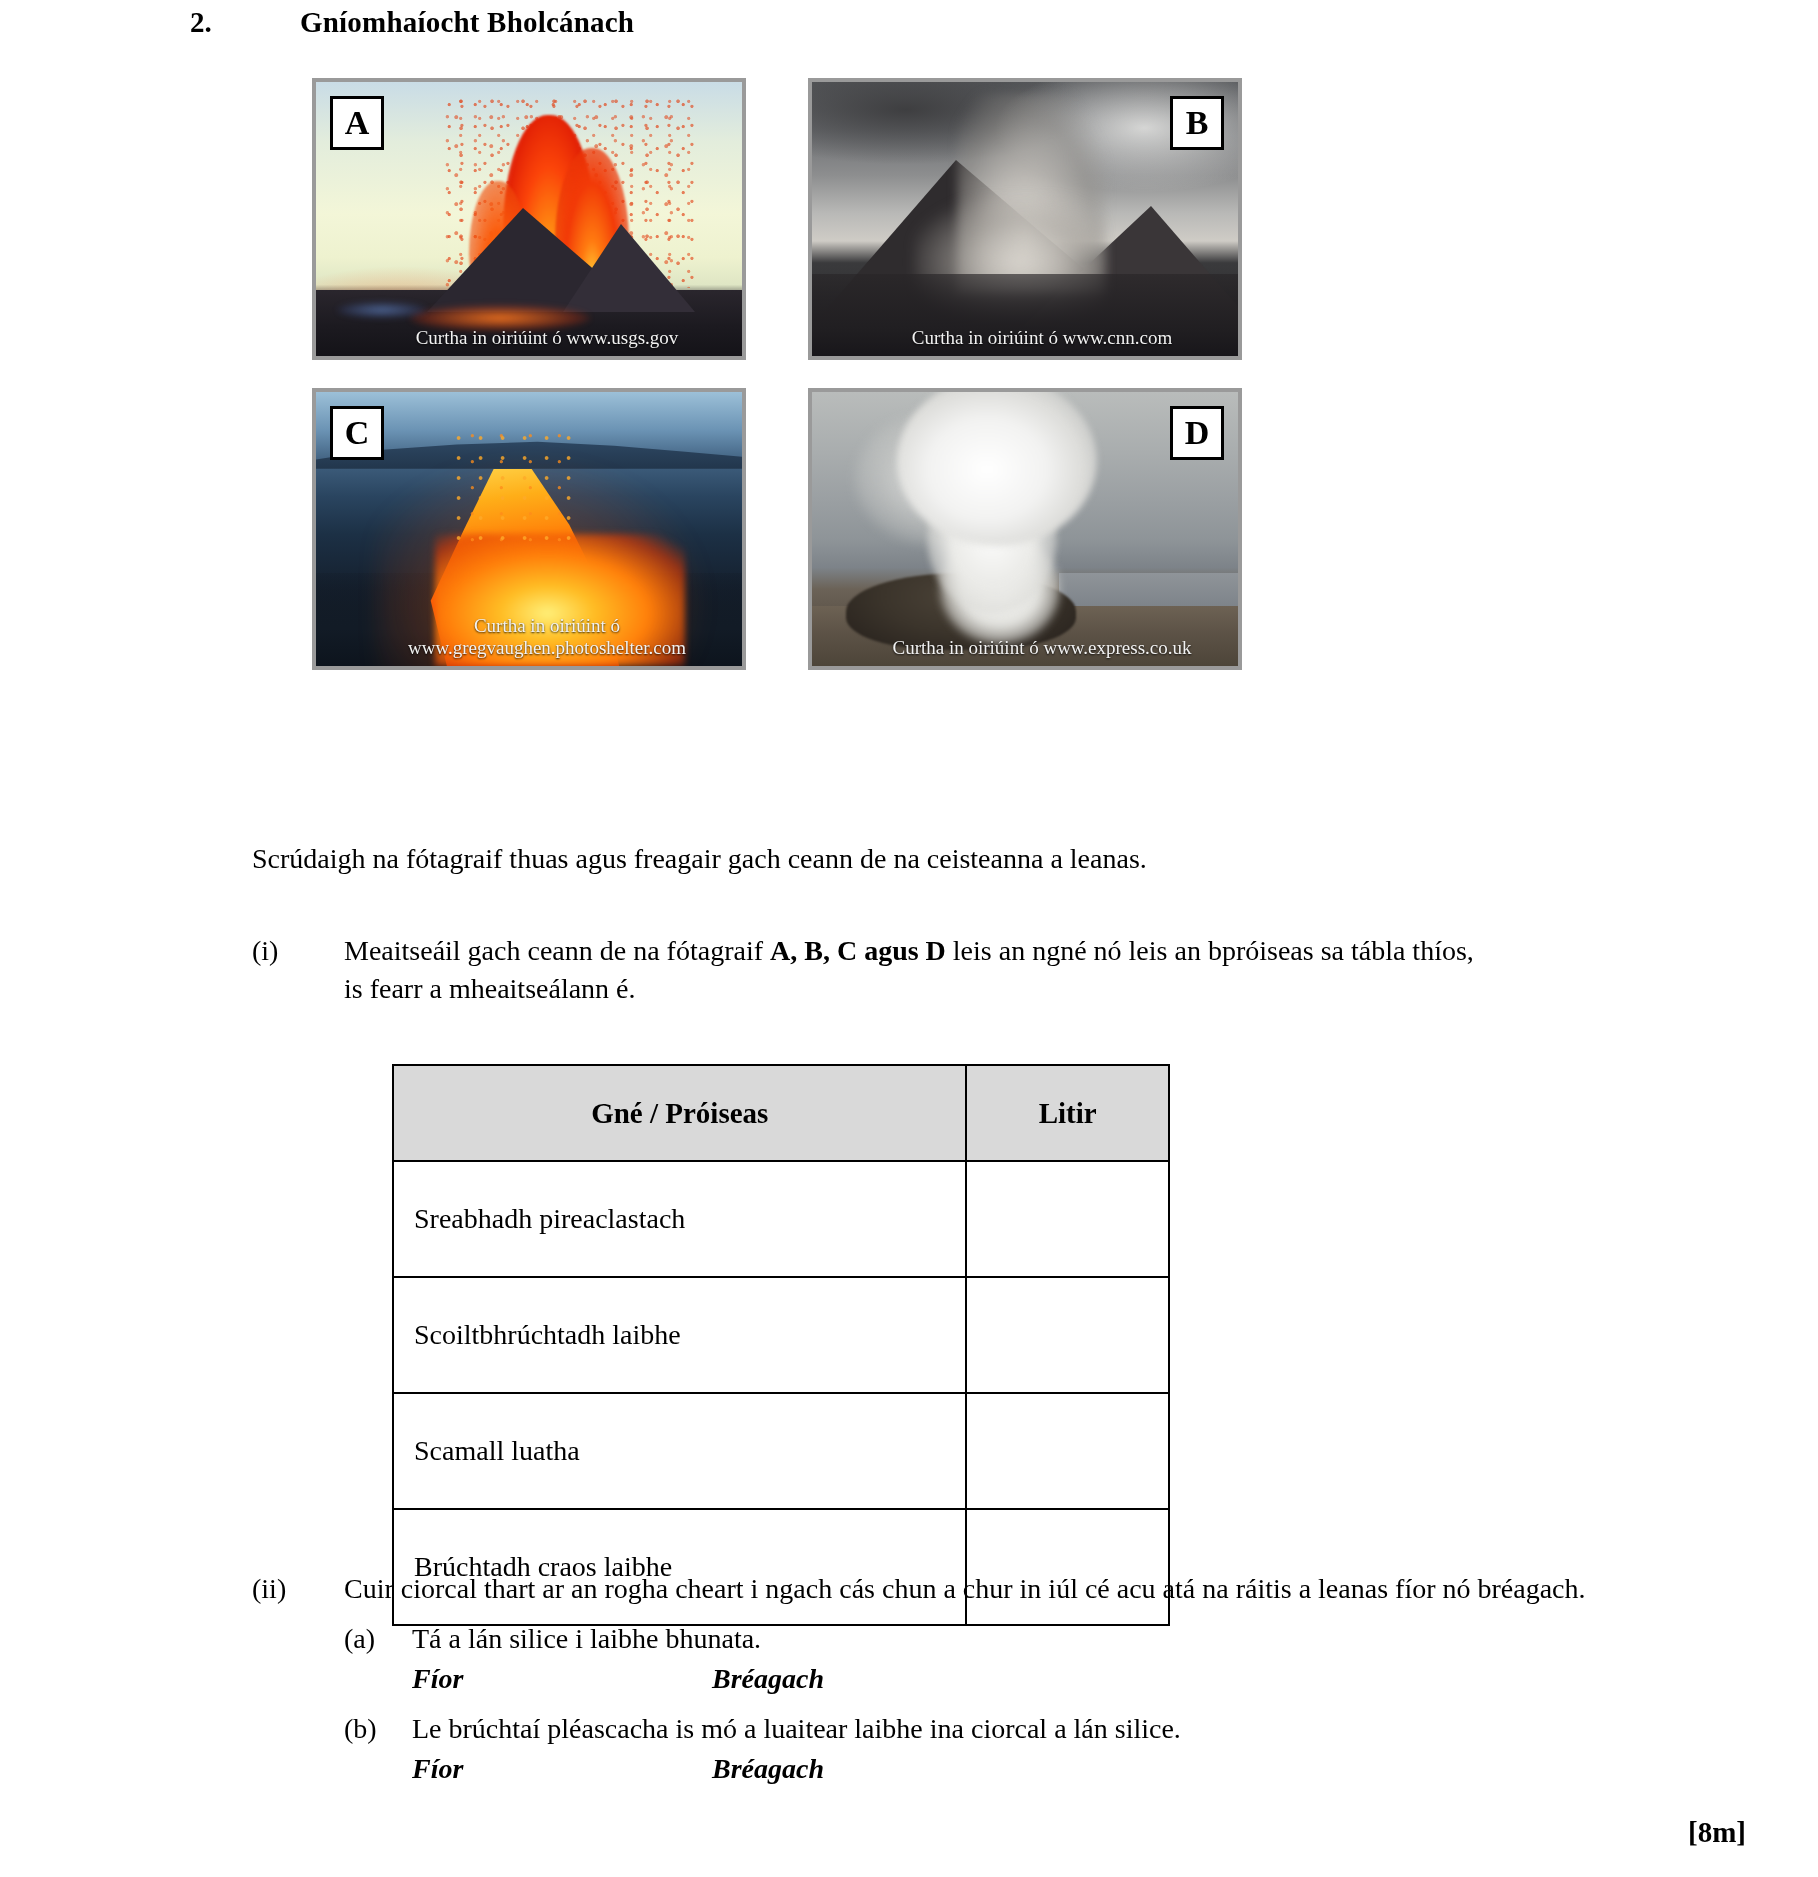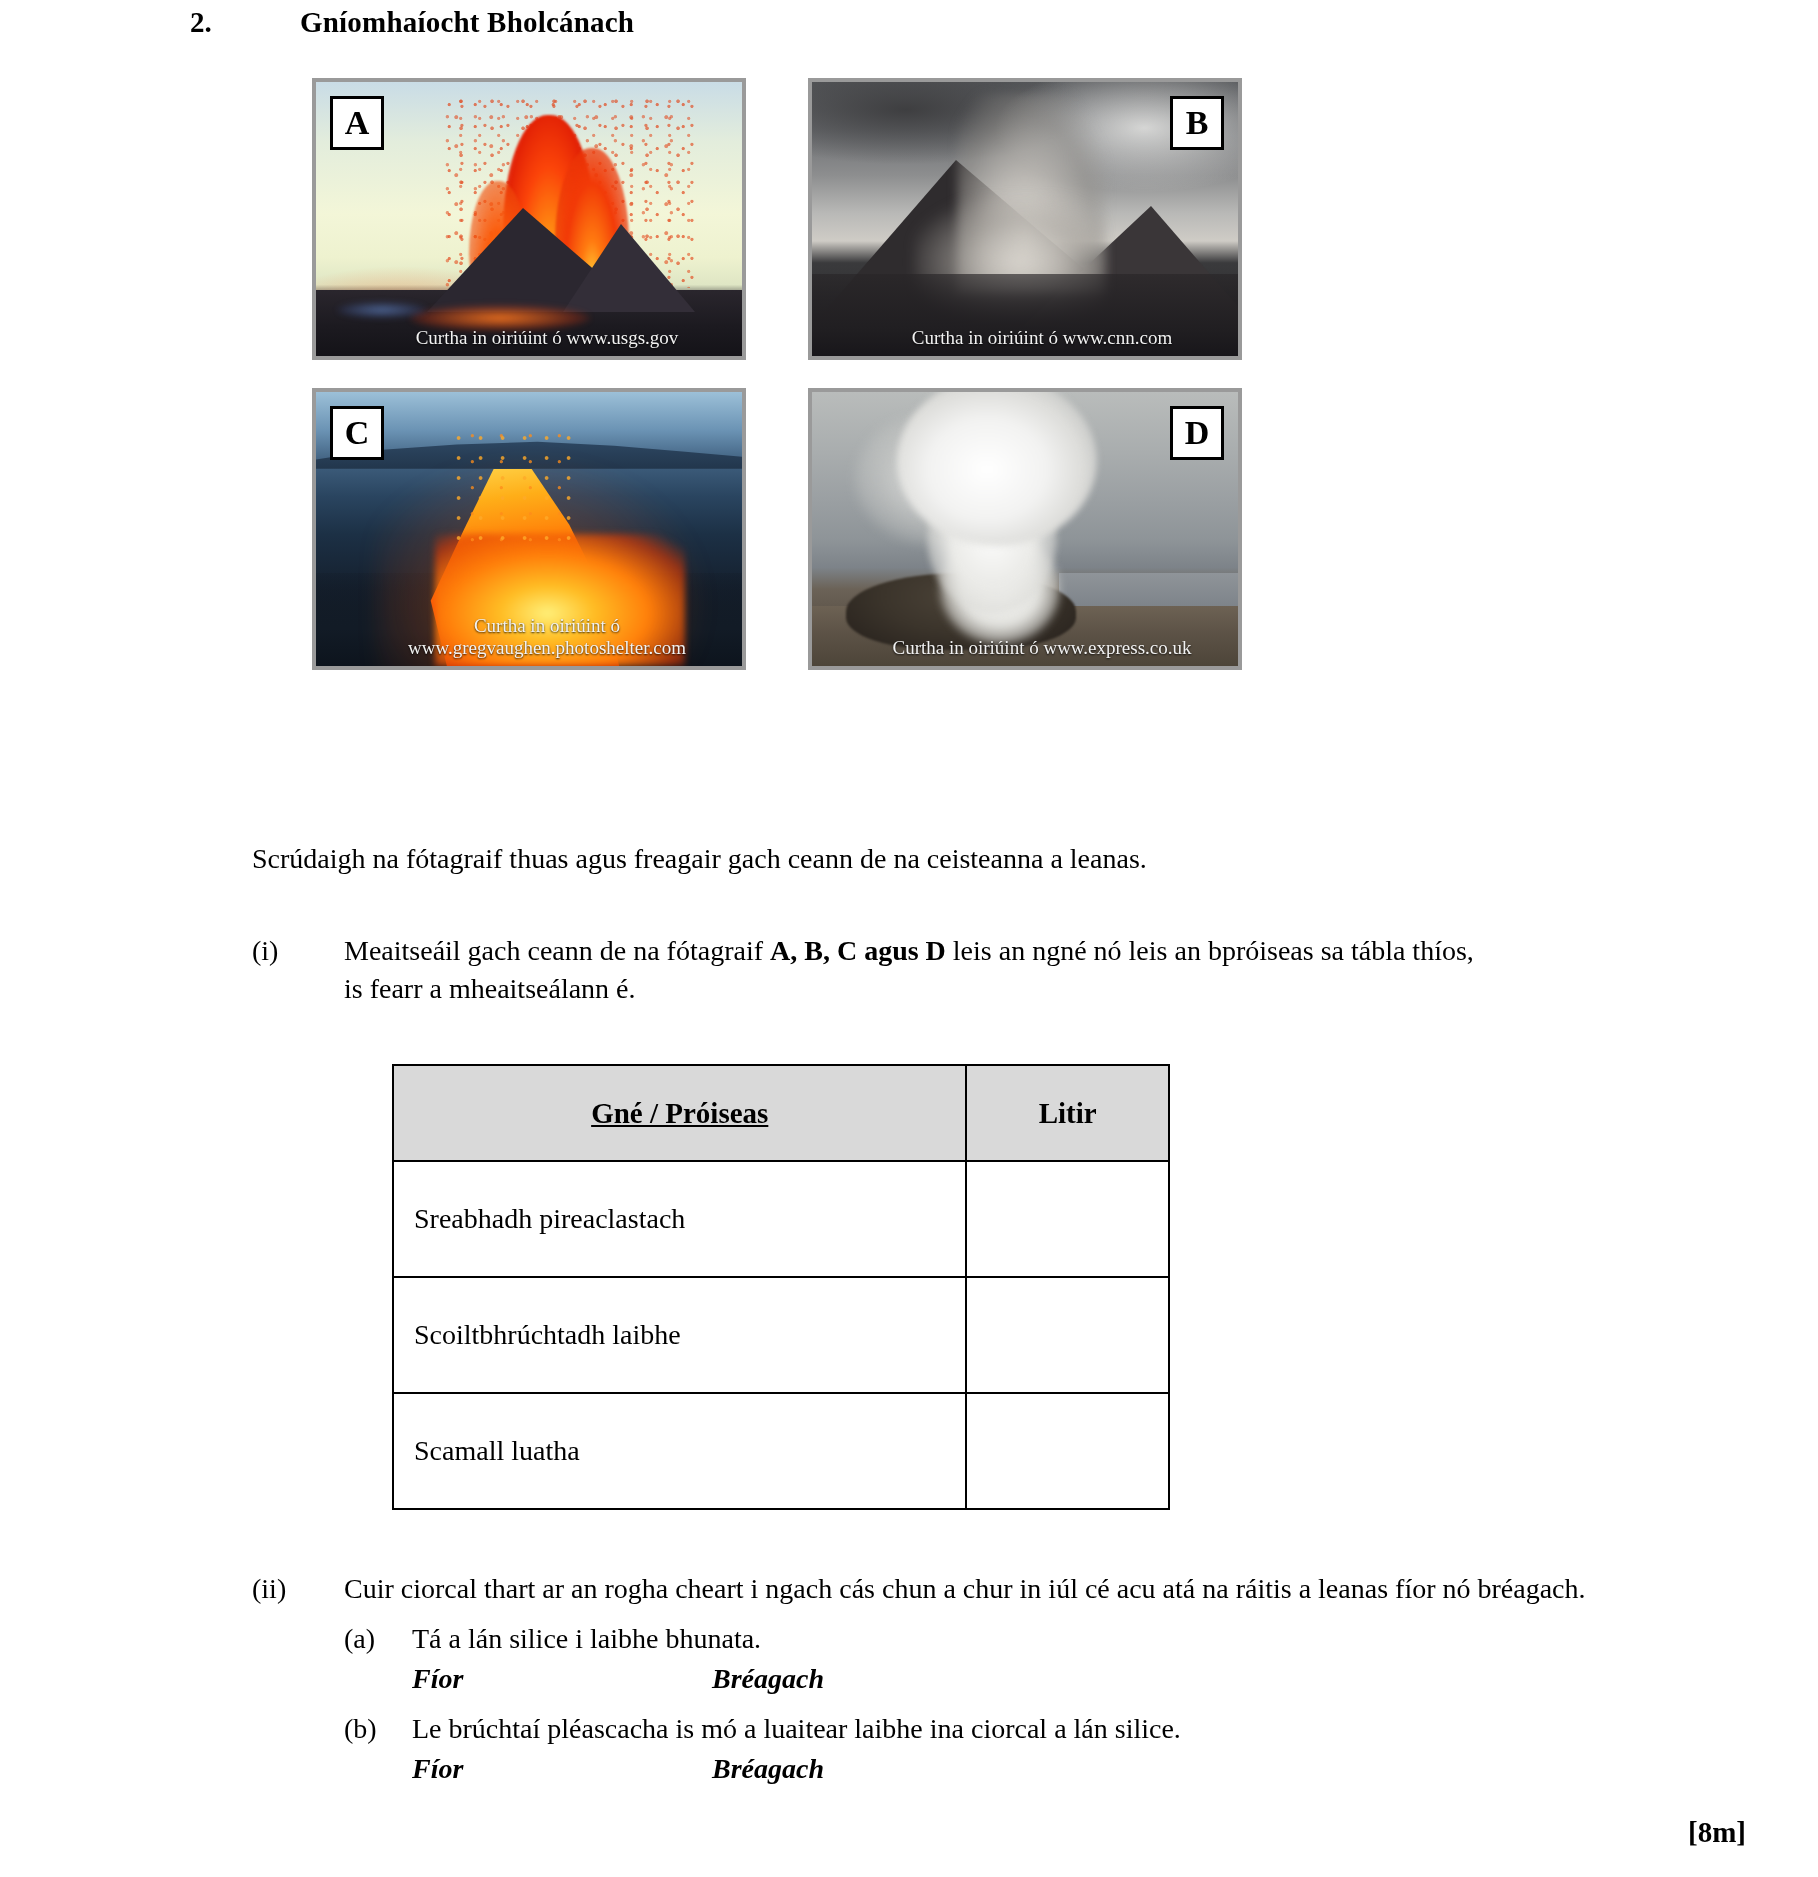--- a/index.html
+++ b/index.html
@@ -394,21 +394,21 @@
     height: 116px;
     box-sizing: border-box;
   }
   .match-table thead th {
     background: #d9d9d9;
     font-size: 29px;
     font-weight: bold;
     text-align: center;
     height: 96px;
   }
-  .col-feature { width: 504px; text-decoration: underline; }
+  .col-feature { width: 504px; }
   .col-letter  { width: 178px; }
   .match-table tbody td.feature-cell {
     font-size: 28px;
     text-align: left;
     padding-left: 20px;
     font-weight: normal;
   }
   .match-table tbody td.letter-cell { background: #ffffff; }
 
   
@@ -519,20 +519,24 @@
       <td class="letter-cell"></td>
     </tr>
     <tr>
       <td class="feature-cell">Scoiltbhrúchtadh laibhe</td>
       <td class="letter-cell"></td>
     </tr>
     <tr>
       <td class="feature-cell">Scamall luatha</td>
       <td class="letter-cell"></td>
     </tr>
+    <tr>
+      <td class="feature-cell">Brúchtadh craos laibhe</td>
+      <td class="letter-cell"></td>
+    </tr>
   </tbody>
 </table>
 
 <div class="prose q-ii">
   <div class="item-block">
     <div class="item-marker">(ii)</div>
     <div class="item-body">
       <div>Cuir ciorcal thart ar an rogha cheart i ngach cás chun a chur in iúl cé acu atá na ráitis a leanas fíor nó bréagach.</div>
 
       <div class="sub-block">

